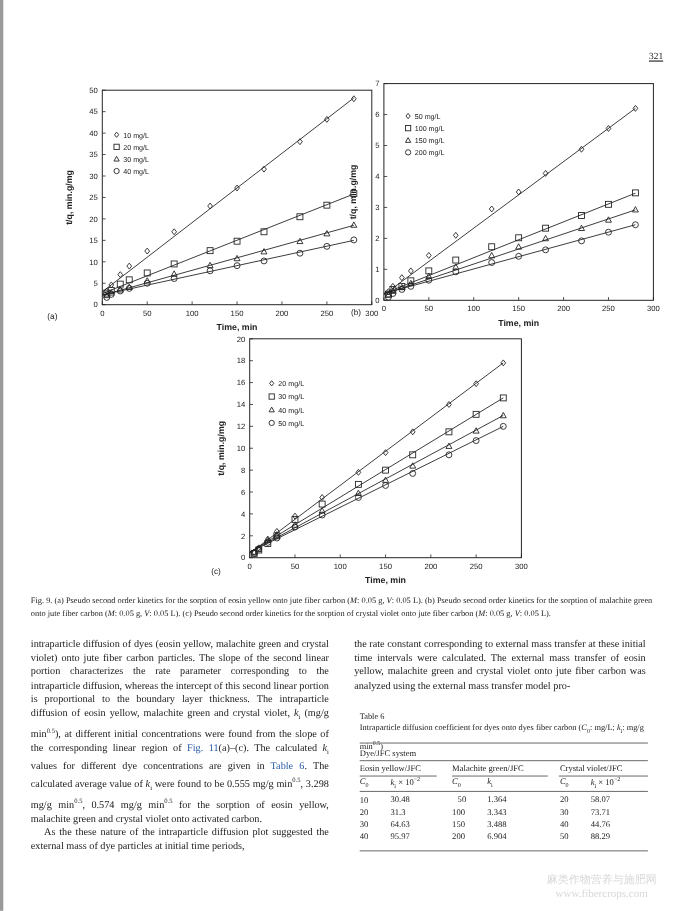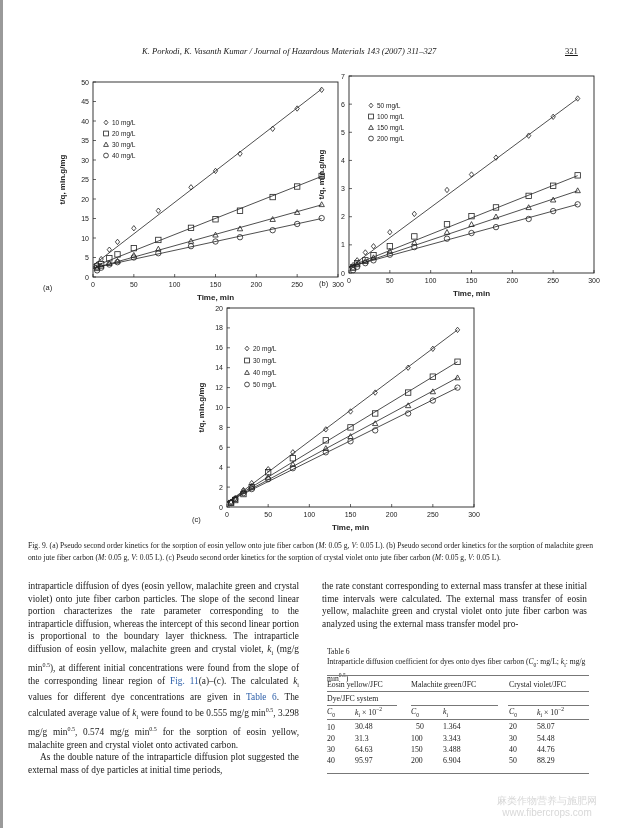--- a/index.html
+++ b/index.html
@@ -1,40 +1,39 @@
 <!DOCTYPE html>
 <html><head>
 <meta charset="utf-8">
 <style>
   html,body{margin:0;padding:0;background:#fff;}
   body{width:620px;height:828px;position:relative;overflow:hidden;font-family:"Liberation Serif",serif;color:#1a1a1a;}
   .leftbar{position:absolute;left:0;top:0;width:3px;height:828px;background:#9a9a9a;}
   .header{position:absolute;top:46px;left:0;width:620px;height:14px;font-size:8.6px;}
   .header .cite{position:absolute;left:142px;font-style:italic;}
-  .header .pg{position:absolute;left:565px;text-decoration:underline;}
+  .header .pg{position:absolute;left:590px;text-decoration:underline;}
   svg.chart{position:absolute;overflow:visible;}
   svg text{font-family:"Liberation Sans",sans-serif;fill:#222;}
   .caption{position:absolute;left:28px;top:540px;width:565px;font-size:7.6px;line-height:12px;text-align:justify;}
   .col{position:absolute;font-size:9.3px;line-height:12.55px;text-align:justify;}
   .col p{margin:0;}
   .col p.indent{text-indent:12px;}
   .link{color:#2a5da8;}
   .tbl-title{position:absolute;left:327px;top:647px;width:270px;font-size:7.6px;line-height:10.2px;}
   table.t6{position:absolute;left:327px;top:677px;width:262px;border-collapse:collapse;font-size:7.8px;}
   table.t6 td{padding:0;height:11px;vertical-align:middle;}
   .hr{position:absolute;background:#777;}
-  .watermark{position:absolute;left:497px;top:795px;font-family:Liberation Sans, sans-serif;color:#d8d8d8;font-size:10px;line-height:12px;text-align:center;}
+  .watermark{position:absolute;left:497px;top:795px;font-family:Liberation Serif, serif;color:#d8d8d8;font-size:10px;line-height:12px;text-align:center;}
 </style>
 </head>
 <body>
 
 <div class="leftbar"></div>
 
 <div class="header">
-  <span class="cite">K. Porkodi, K. Vasanth Kumar / Journal of Hazardous Materials 143 (2007) 311–327</span>
   <span class="pg">321</span>
 </div>
 
 <svg class="chart" id="chart-0" style="left:60px;top:72px;" width="255" height="228">
     <rect x="33" y="10" width="245" height="195" fill="none" stroke="#222" stroke-width="0.9"></rect>
     <line x1="33" y1="205" x2="33" y2="202" stroke="#222" stroke-width="0.7"></line>
     <text x="33" y="215" font-size="7" text-anchor="middle">0</text>
     <line x1="73.83333333333333" y1="205" x2="73.83333333333333" y2="202" stroke="#222" stroke-width="0.7"></line>
     <text x="73.83333333333333" y="215" font-size="7" text-anchor="middle">50</text>
     <line x1="114.66666666666666" y1="205" x2="114.66666666666666" y2="202" stroke="#222" stroke-width="0.7"></line>
@@ -357,21 +356,21 @@
     <circle cx="52" cy="82.5" r="2.4" fill="none" stroke="#222" stroke-width="0.8"></circle>
     <text x="58" y="85" font-size="6.5">50 mg/L</text>
   </svg>
 
 <div class="caption">
   <span>Fig. 9.</span><span> (a) Pseudo second order kinetics for the sorption of eosin yellow onto jute fiber carbon (</span><i>M</i><span>: 0.05 g, </span><i>V</i><span>: 0.05 L). (b) Pseudo second order kinetics for the sorption of malachite green onto jute fiber carbon (</span><i>M</i><span>: 0.05 g, </span><i>V</i><span>: 0.05 L). (c) Pseudo second order kinetics for the sorption of crystal violet onto jute fiber carbon (</span><i>M</i><span>: 0.05 g, </span><i>V</i><span>: 0.05 L).</span>
 </div>
 
 <div class="col" style="left:28px;top:580px;width:271px;">
   <p><span>intraparticle diffusion of dyes (eosin yellow, malachite green and crystal violet) onto jute fiber carbon particles. The slope of the second linear portion characterizes the rate parameter corresponding to the intraparticle diffusion, whereas the intercept of this second linear portion is proportional to the boundary layer thickness. The intraparticle diffusion of eosin yellow, malachite green and crystal violet, </span><i>k</i><sub style="font-size:6px">i</sub><span> (mg/g min</span><sup style="font-size:6px">0.5</sup><span>), at different initial concentrations were found from the slope of the corresponding linear region of </span><span class="link">Fig. 11</span><span>(a)–(c). The calculated </span><i>k</i><sub style="font-size:6px">i</sub><span> values for different dye concentrations are given in </span><span class="link">Table 6</span><span>. The calculated average value of </span><i>k</i><sub style="font-size:6px">i</sub><span> were found to be 0.555 mg/g min</span><sup style="font-size:6px">0.5</sup><span>, 3.298 mg/g min</span><sup style="font-size:6px">0.5</sup><span>, 0.574 mg/g min</span><sup style="font-size:6px">0.5</sup><span> for the sorption of eosin yellow, malachite green and crystal violet onto activated carbon.</span></p>
-  <p class="indent">As the double nature of the intraparticle diffusion plot suggested the external mass of dye particles at initial time periods,</p>
+  <p class="indent">As the these nature of the intraparticle diffusion plot suggested the external mass of dye particles at initial time periods,</p>
 </div>
 
 <div class="col" style="left:322px;top:580px;width:265px;">
   <p>the rate constant corresponding to external mass transfer at these initial time intervals were calculated. The external mass transfer of eosin yellow, malachite green and crystal violet onto jute fiber carbon was analyzed using the external mass transfer model pro-</p>
 </div>
 
 <div class="tbl-title">
   <div>Table 6</div>
   <div><span>Intraparticle diffusion coefficient for dyes onto dyes fiber carbon (</span><i>C</i><sub style="font-size:5.5px">0</sub><span>: mg/L; </span><i>k</i><sub style="font-size:5.5px">i</sub><span>: mg/g min</span><sup style="font-size:5.5px">0.5</sup><span>)</span></div>
 </div>
@@ -380,26 +379,26 @@
 <div class="hr" style="left:327px;top:691px;width:262px;height:0.6px;"></div>
 <div class="hr" style="left:327px;top:705px;width:70px;height:0.6px;"></div>
 <div class="hr" style="left:411px;top:705px;width:87px;height:0.6px;"></div>
 <div class="hr" style="left:508px;top:705px;width:81px;height:0.6px;"></div>
 <div class="hr" style="left:327px;top:719px;width:262px;height:0.6px;"></div>
 <div class="hr" style="left:327px;top:773px;width:262px;height:1px;"></div>
 
 <table class="t6">
   <tbody>
       <tr>
+    <td colspan="6" style="height:14px">Dye/JFC system</td>
+  </tr>
+  <tr>
     <td colspan="2" style="height:14px">Eosin yellow/JFC</td>
     <td colspan="2" style="padding-left:0">Malachite green/JFC</td>
     <td colspan="2">Crystal violet/JFC</td>
-  </tr>
-  <tr>
-    <td colspan="6" style="height:14px">Dye/JFC system</td>
   </tr>
   <tr style="height:14px">
     <td style="width:28px"><i>C</i><sub style="font-size:5.5px">0</sub></td>
     <td style="width:56px"><i>k</i><sub style="font-size:5.5px">i</sub><span> × 10</span><sup style="font-size:5.5px">−2</sup></td>
     <td style="width:32px"><i>C</i><sub style="font-size:5.5px">0</sub></td>
     <td style="width:66px"><i>k</i><sub style="font-size:5.5px">i</sub></td>
     <td style="width:28px"><i>C</i><sub style="font-size:5.5px">0</sub></td>
     <td><i>k</i><sub style="font-size:5.5px">i</sub><span> × 10</span><sup style="font-size:5.5px">−2</sup></td>
   </tr>
   <tr>
@@ -409,21 +408,21 @@
         <td>1.364</td>
         <td>20</td>
         <td>58.07</td>
       </tr>
   <tr>
         <td>20</td>
         <td>31.3</td>
         <td>100</td>
         <td>3.343</td>
         <td>30</td>
-        <td>54.48</td>
+        <td>73.71</td>
       </tr>
   <tr>
         <td>30</td>
         <td>64.63</td>
         <td>150</td>
         <td>3.488</td>
         <td>40</td>
         <td>44.76</td>
       </tr>
   <tr>

